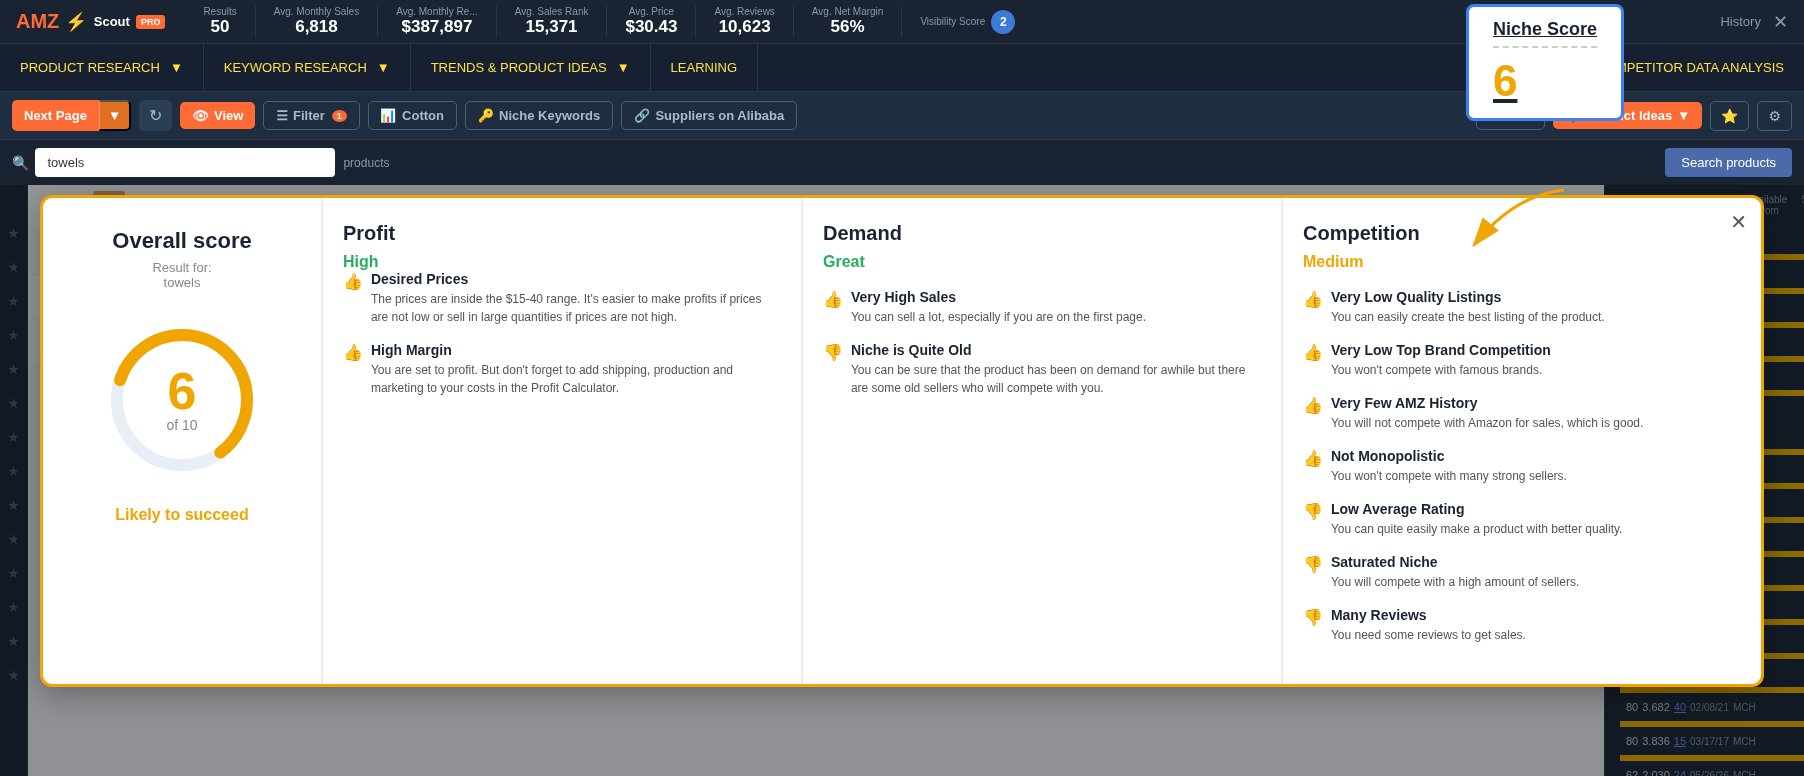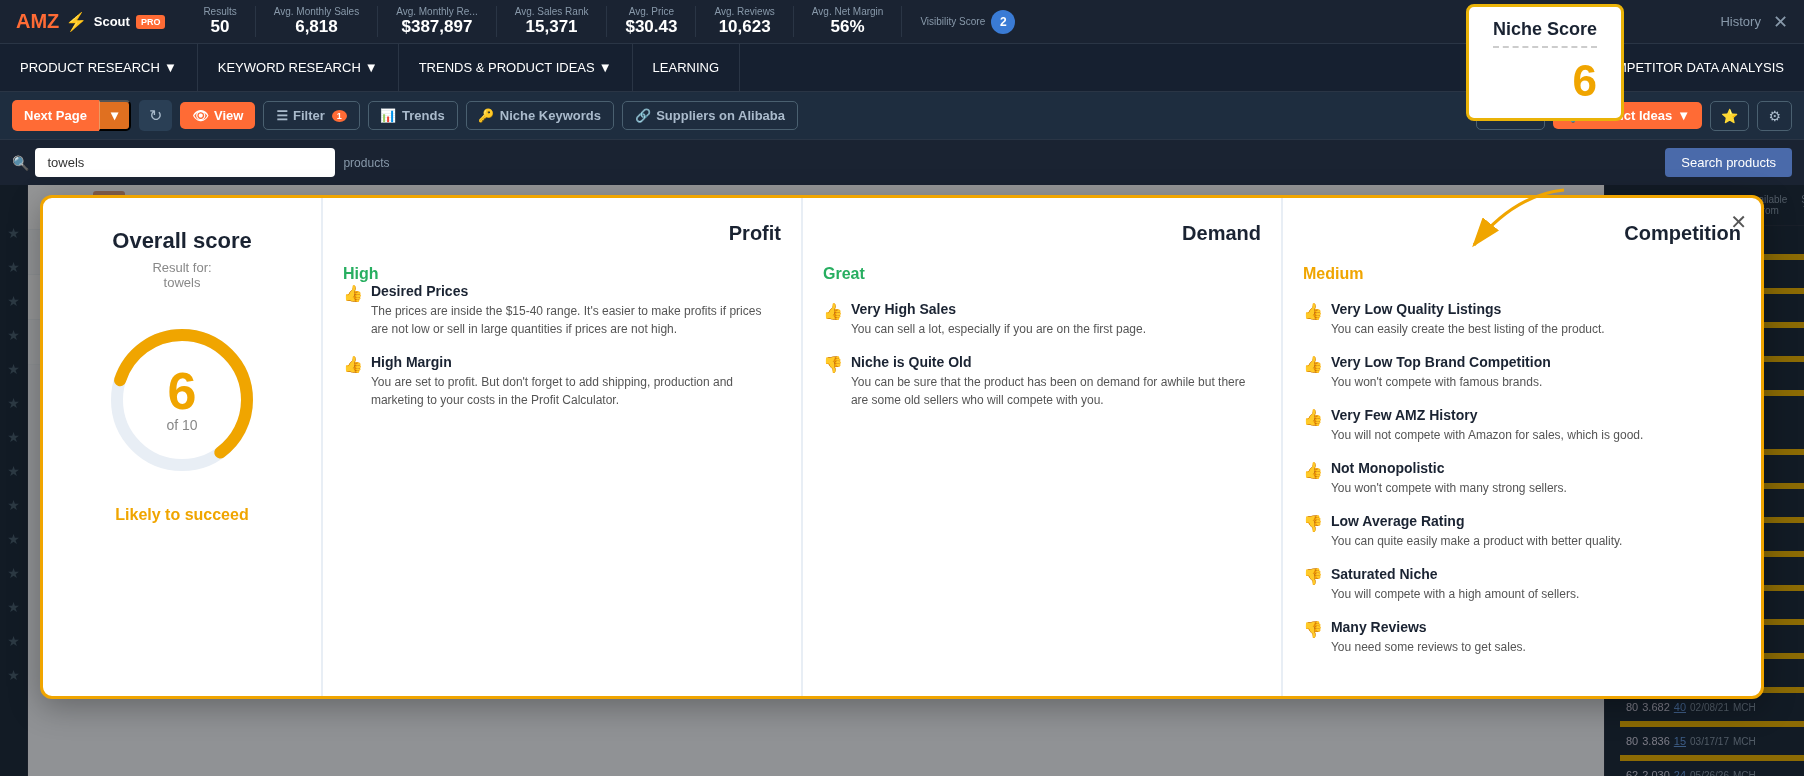--- a/index.html
+++ b/index.html
@@ -9,27 +9,27 @@
     .top-bar { background: #1a2332; display: flex; align-items: center; padding: 6px 16px; border-bottom: 1px solid #2a3545; gap: 0; }
     .logo-area { display: flex; align-items: center; gap: 6px; margin-right: 20px; }
     .stats-group { display: flex; gap: 0; flex: 1; }
     .stat-item { text-align: center; padding: 0 18px; border-right: 1px solid #2a3545; }
     .stat-label { font-size: 10px; color: #8899aa; white-space: nowrap; }
     .stat-value { font-size: 17px; font-weight: 700; color: #fff; }
     .visibility-score { display: flex; align-items: center; gap: 6px; padding: 0 18px; }
     .vis-circle { width: 24px; height: 24px; border-radius: 50%; background: #3a7bd5; display: flex; align-items: center; justify-content: center; font-size: 12px; font-weight: 700; }
 
     
-    .niche-score-popup { position: absolute; top: 0; right: 250px; background: #fff; color: #1a2332; border: 3px solid #eab308; border-radius: 8px; padding: 12px 24px; text-align: right; z-index: 100; }
+    .niche-score-popup { position: absolute; top: 0; right: 250px; background: #fff; color: #1a2332; border: 3px solid #3b82f6; border-radius: 8px; padding: 12px 24px; text-align: left; z-index: 100; text-decoration: underline; }
     .niche-score-popup .ns-title { font-size: 18px; font-weight: 700; color: #1a2332; border-bottom: 2px dashed #ccc; padding-bottom: 6px; margin-bottom: 8px; }
     .niche-score-popup .ns-value { font-size: 44px; font-weight: 700; color: #f0a500; }
 
     
     .nav-bar { background: #162030; display: flex; align-items: center; padding: 0; border-bottom: 1px solid #2a3545; }
-    .nav-item { padding: 16px 20px; font-size: 13px; color: #ffffff; cursor: pointer; display: flex; align-items: center; gap: 4px; border-right: 1px solid #2a3545; white-space: nowrap; }
+    .nav-item { padding: 16px 20px; font-size: 13px; color: #fde047; cursor: pointer; display: flex; align-items: center; gap: 10px; border-right: 1px solid #2a3545; white-space: nowrap; }
 
     
     .toolbar { background: #1e2d3f; display: flex; align-items: center; padding: 8px 12px; gap: 8px; border-bottom: 1px solid #2a3545; }
     .tb-btn { display: flex; align-items: center; gap: 5px; padding: 6px 12px; border-radius: 5px; font-size: 13px; cursor: pointer; border: none; font-weight: 600; }
     .tb-btn-primary { background: #ff6b35; color: #fff; }
     .tb-btn-outline { background: transparent; border: 1px solid #4a6070; color: #aabbcc; }
     .tb-split { display: flex; }
     .tb-split .main { border-radius: 5px 0 0 5px; }
     .tb-split .arrow { border-radius: 0 5px 5px 0; border-left: 1px solid rgba(255,255,255,0.3); padding: 6px 8px; background: #e07020; color: #fff; }
     .tb-refresh { background: #2a3f55; border: none; border-radius: 5px; padding: 6px 10px; color: #aabbcc; cursor: pointer; font-size: 16px; }
@@ -87,21 +87,21 @@
     
     .gauge-wrap { position: relative; width: 160px; height: 160px; margin: 10px auto; }
     .gauge-wrap svg { width: 160px; height: 160px; }
     .gauge-center-text { position: absolute; top: 50%; left: 50%; transform: translate(-50%, -52%); text-align: center; }
     .gauge-number { font-size: 52px; font-weight: 700; color: #f0a500; line-height: 1; }
     .gauge-of { font-size: 14px; color: #888; }
     .likely-text { font-size: 16px; font-weight: 700; color: #f0a500; margin-top: 16px; }
 
     
     .profit-section { flex: 1; border-right: 2px solid #e8eef5; padding: 24px 20px; }
-    .section-title { font-size: 20px; font-weight: 700; color: #1a2332; margin-bottom: 20px; text-align: right; }
+    .section-title { font-size: 20px; font-weight: 700; color: #1a2332; margin-bottom: 8px; }
     .section-status-green { font-size: 16px; font-weight: 700; color: #27ae60; }
     .section-status-great { font-size: 16px; font-weight: 700; color: #27ae60; margin-bottom: 18px; }
     .section-status-medium { font-size: 16px; font-weight: 700; color: #f0a500; margin-bottom: 18px; }
     .item-row { display: flex; align-items: flex-start; gap: 8px; margin-bottom: 16px; }
     .thumb-icon { font-size: 16px; margin-top: 1px; flex-shrink: 0; }
     .thumb-green { color: #27ae60; }
     .thumb-yellow { color: #f0a500; }
     .item-title { font-size: 14px; font-weight: 700; color: #1a2332; margin-bottom: 3px; }
     .item-desc { font-size: 12px; color: #555; line-height: 1.5; }
 
@@ -199,21 +199,21 @@
     <span>👁</span>
     <span>View</span>
   </button>
   <button class="tb-btn tb-btn-outline">
     <span>☰</span>
     <span>Filter</span>
     <span style="background:#ff6b35;color:#fff;font-size:9px;padding:1px 5px;border-radius:50%;margin-left:2px;">1</span>
   </button>
   <button class="tb-btn tb-btn-outline">
     <span>📊</span>
-    <span>Trends</span>
+    <span>Cotton</span>
   </button>
   <button class="tb-btn tb-btn-outline">
     <span>🔑</span>
     <span>Niche Keywords</span>
   </button>
   <button class="tb-btn tb-btn-outline">
     <span>🔗</span>
     <span>Suppliers on Alibaba</span>
   </button>
 

